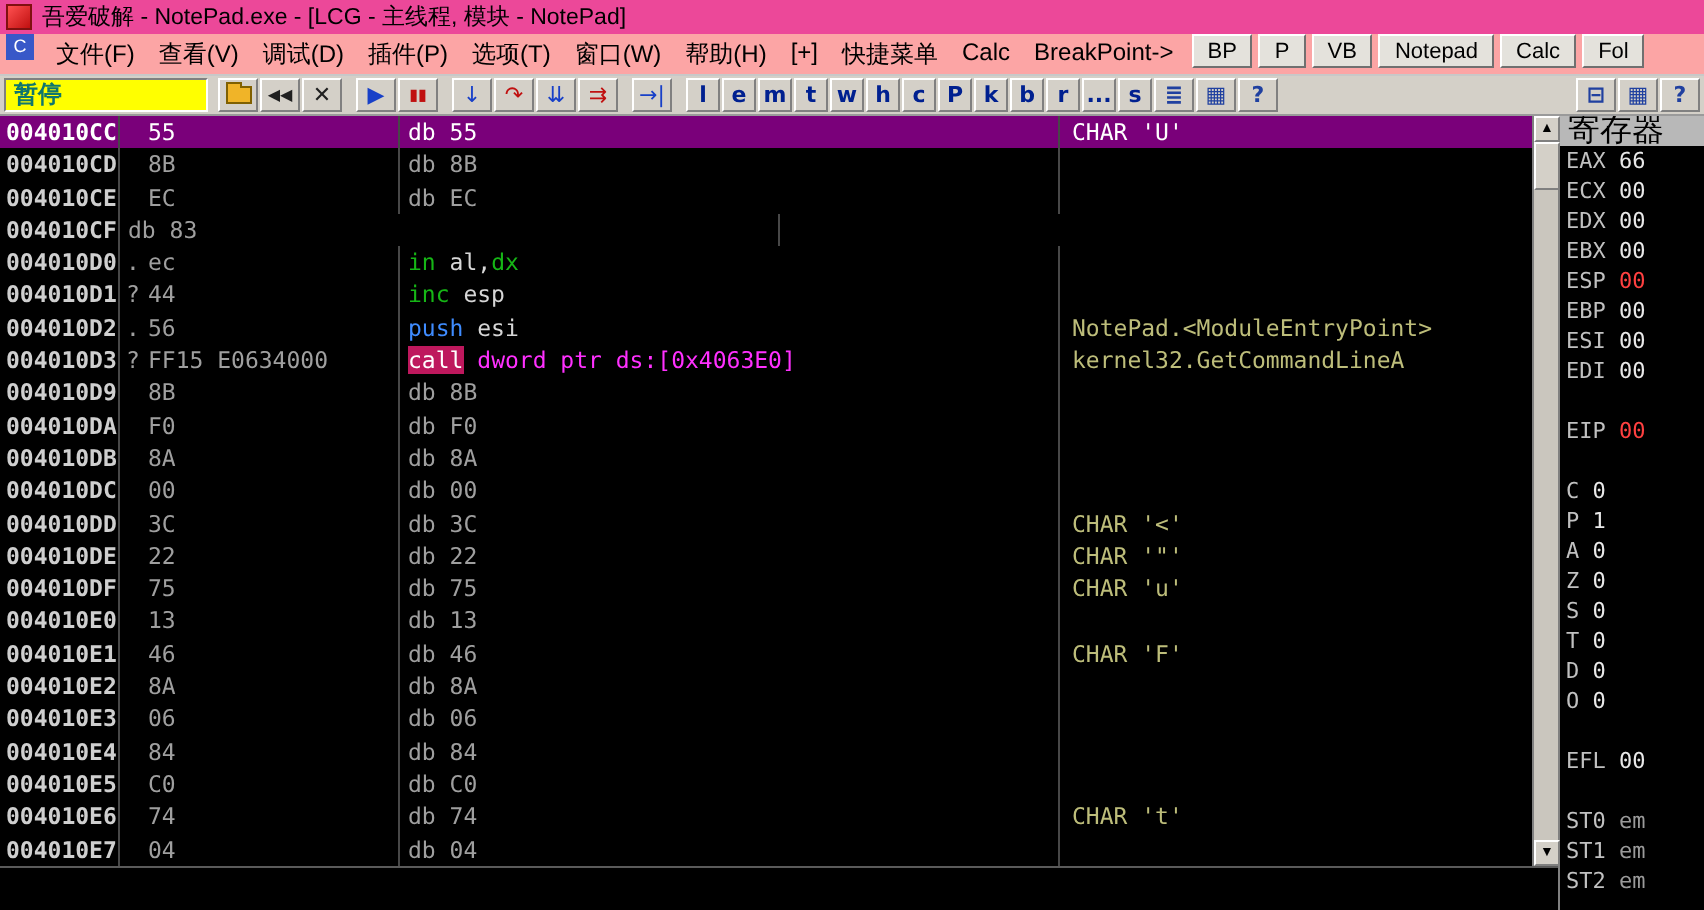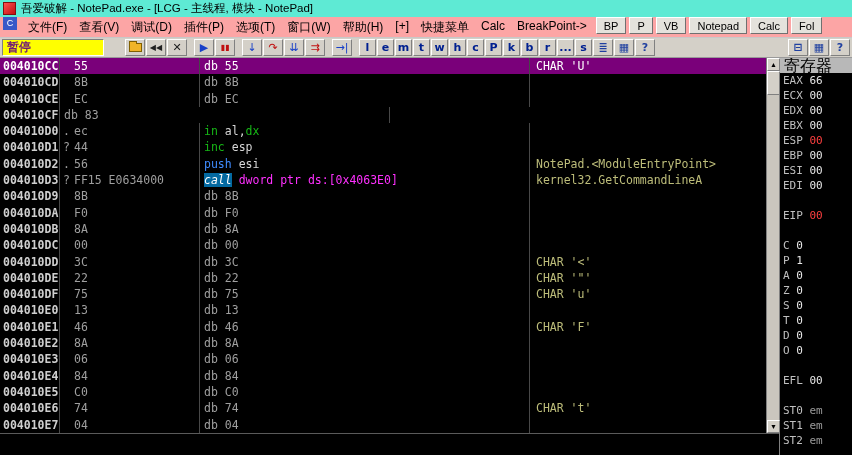--- a/index.html
+++ b/index.html
@@ -1,41 +1,41 @@
 <!DOCTYPE html>
 <html><head>
 <meta charset="utf-8">
 <style>
   * { margin:0; padding:0; box-sizing:border-box; }
   html,body { width:852px; height:455px; overflow:hidden; background:#d4d0c8;
               font-family:"Liberation Sans", sans-serif; }
   .window { width:852px; height:455px; position:relative; background:#d4d0c8; }
 
   
-  .titlebar { height:17px; background:#5eead4; display:flex; align-items:center;
+  .titlebar { height:17px; background:#ec4899; display:flex; align-items:center;
               gap:5px; padding-left:3px; font-size:11.5px; color:#000; }
   .app-logo { width:13px; height:13px; background:linear-gradient(135deg,#ff5050,#c01010);
               border:1px solid #801010; flex:0 0 auto; }
 
   
   .menubar { height:21px; background:#fca5a5; display:flex; align-items:flex-start;
              font-size:12px; padding-left:3px; border-bottom:1px solid #c8c8c8; }
   .cpu-icon { width:14px; height:13px; background:#3858c8; color:#fff; font-size:9px;
               line-height:12px; text-align:center; margin-right:5px; flex:0 0 auto; }
   .cpu-icon::after { content:"C"; }
   .menu-item { padding:2px 6px; color:#000; white-space:nowrap; }
   .quick-btn { border:1px solid; border-color:#ffffff #707070 #707070 #ffffff;
                background:#e4e2dc; font-size:11px; padding:1px 7px; margin-left:3px;
                height:17px; white-space:nowrap; font-family:inherit; }
 
   
   .toolbar { height:20px; background:#d4d0c8; display:flex; align-items:center;
              padding:1px 2px; gap:1px; border-bottom:1px solid #9a9a9a; }
-  .status { width:102px; height:17px; background:#ffff00; color:#701a75; font-weight:bold;
-            font-size:12px; line-height:15px; padding-left:4px; margin-right:20px;
+  .status { width:102px; height:17px; background:#ffff00; color:#0f766e; font-weight:bold;
+            font-size:12px; line-height:15px; padding-left:4px; margin-right:4px;
             border:1px solid; border-color:#808080 #ffffff #ffffff #808080; }
   .tb-btn { width:20px; height:17px; background:#d4d0c8; border:1px solid;
             border-color:#ffffff #808080 #808080 #ffffff; font-size:11px;
             display:flex; align-items:center; justify-content:center;
             font-family:"DejaVu Sans", sans-serif; padding:0; }
   .tb-btn.letter { width:17px; color:#002090; font-weight:bold; font-size:11px; }
   .tb-btn.blue { color:#2040a0; font-weight:bold; }
   .tb-sep { width:5px; height:17px; display:inline-block; }
   .folder { width:13px; height:9px; background:#f0b428; border:1px solid #806000; position:relative; }
   .folder::before { content:""; position:absolute; top:-3px; left:-1px; width:6px; height:2px;
@@ -51,21 +51,21 @@
   .col-addr { width:60px; padding-left:3px; border-right:1px solid #484848;
               color:#cfcfcf; font-weight:bold; flex:0 0 auto; }
   .col-bytes { width:140px; border-right:1px solid #484848; color:#9f9f9f;
                padding-left:3px; flex:0 0 auto; overflow:hidden; }
   .mark { display:inline-block; width:11px; color:#9f9f9f; }
   .col-asm { width:330px; border-right:1px solid #484848; padding-left:4px;
              flex:0 0 auto; overflow:hidden; }
   .col-comment { flex:1; padding-left:6px; color:#bdbd7a; overflow:hidden; }
   .t-y { color:#9f9f9f; } .t-g { color:#16b616; } .t-u { color:#3f8cff; }
   .t-w { color:#d6d6d6; } .t-m { color:#ff30ff; }
-  .t-ch { background:#0369a1; color:#ffffff;font-style:italic; }
+  .t-ch { background:#be185d; color:#ffffff; }
   .row.sel { background:#7a007a; }
   .row.sel .col-addr, .row.sel .col-bytes, .row.sel .mark, .row.sel .col-comment,
   .row.sel .t-y, .row.sel .t-w { color:#ffffff; }
 
   
   .scrollbar { position:absolute; top:0; right:0; width:13px; height:375px;
                background:#cac6be; border-left:1px solid #808080; }
   .sb-btn { width:13px; height:13px; background:#d4d0c8; border:1px solid;
             border-color:#ffffff #808080 #808080 #ffffff; font-size:7px; color:#000;
             display:flex; align-items:center; justify-content:center; padding:0; }

